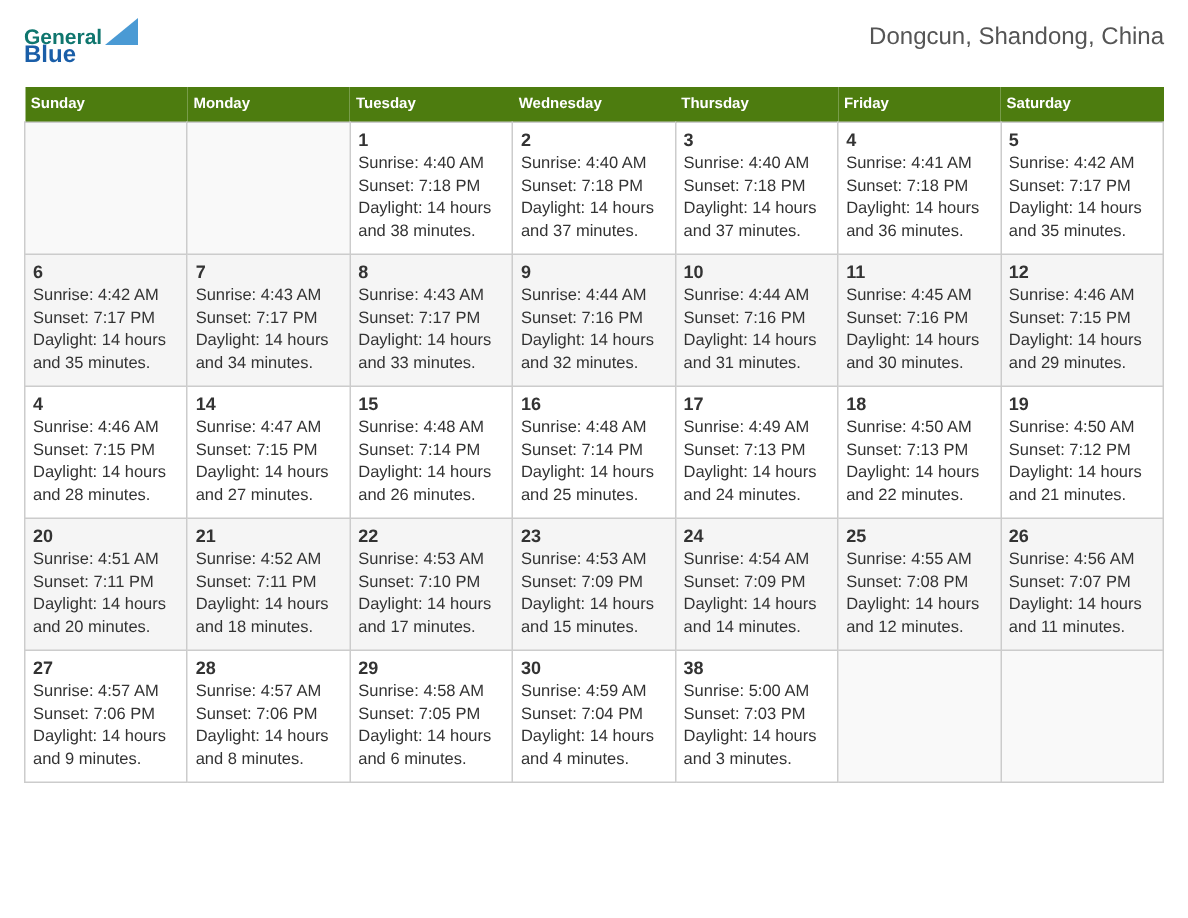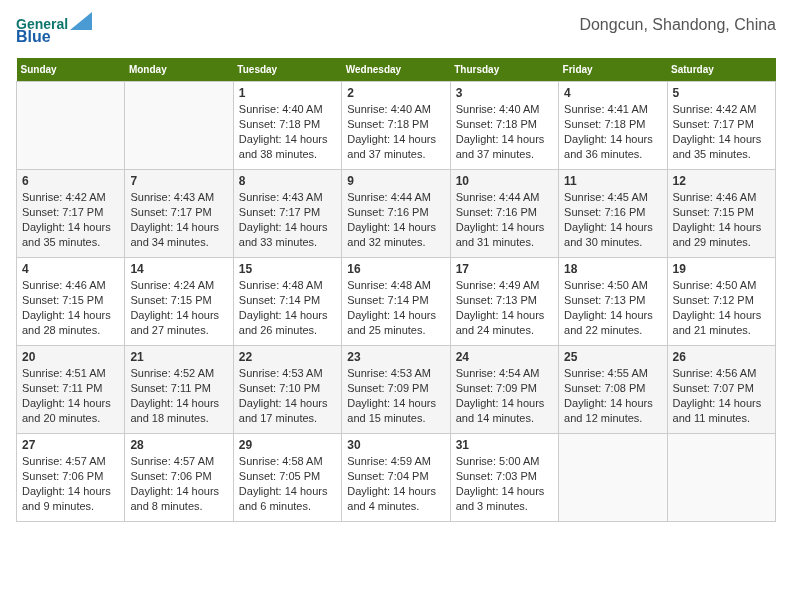--- a/index.html
+++ b/index.html
@@ -159,21 +159,21 @@
           <div class="cell-content"><span>Sunrise: 4:46 AM</span><br><span>Sunset: 7:15 PM</span><br><span>Daylight: 14 hours</span><br><span>and 29 minutes.</span></div>
         </td>
       </tr>
       <tr>
         <td>
           <span class="day-number">4</span>
           <div class="cell-content"><span>Sunrise: 4:46 AM</span><br><span>Sunset: 7:15 PM</span><br><span>Daylight: 14 hours</span><br><span>and 28 minutes.</span></div>
         </td>
         <td>
           <span class="day-number">14</span>
-          <div class="cell-content"><span>Sunrise: 4:24 AM</span><br><span>Sunset: 7:15 PM</span><br><span>Daylight: 14 hours</span><br><span>and 27 minutes.</span></div>
+          <div class="cell-content"><span>Sunrise: 4:47 AM</span><br><span>Sunset: 7:15 PM</span><br><span>Daylight: 14 hours</span><br><span>and 27 minutes.</span></div>
         </td>
         <td>
           <span class="day-number">15</span>
           <div class="cell-content"><span>Sunrise: 4:48 AM</span><br><span>Sunset: 7:14 PM</span><br><span>Daylight: 14 hours</span><br><span>and 26 minutes.</span></div>
         </td>
         <td>
           <span class="day-number">16</span>
           <div class="cell-content"><span>Sunrise: 4:48 AM</span><br><span>Sunset: 7:14 PM</span><br><span>Daylight: 14 hours</span><br><span>and 25 minutes.</span></div>
         </td>
         <td>
@@ -230,20 +230,20 @@
         </td>
         <td>
           <span class="day-number">29</span>
           <div class="cell-content"><span>Sunrise: 4:58 AM</span><br><span>Sunset: 7:05 PM</span><br><span>Daylight: 14 hours</span><br><span>and 6 minutes.</span></div>
         </td>
         <td>
           <span class="day-number">30</span>
           <div class="cell-content"><span>Sunrise: 4:59 AM</span><br><span>Sunset: 7:04 PM</span><br><span>Daylight: 14 hours</span><br><span>and 4 minutes.</span></div>
         </td>
         <td>
-          <span class="day-number">31</span>
+          <span class="day-number">38</span>
           <div class="cell-content"><span>Sunrise: 5:00 AM</span><br><span>Sunset: 7:03 PM</span><br><span>Daylight: 14 hours</span><br><span>and 3 minutes.</span></div>
         </td>
         <td class="empty-cell"></td>
         <td class="empty-cell"></td>
       </tr>
     </tbody>
 </table>
 
 </body></html>

